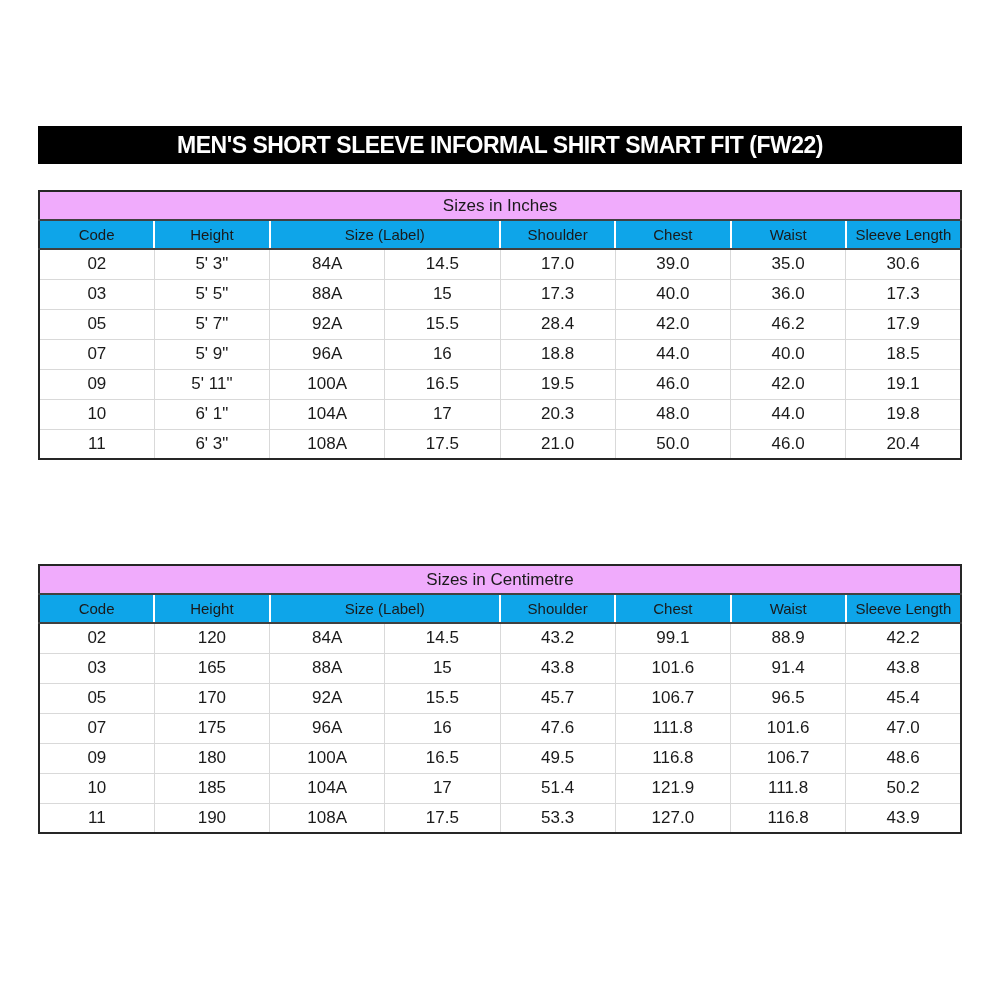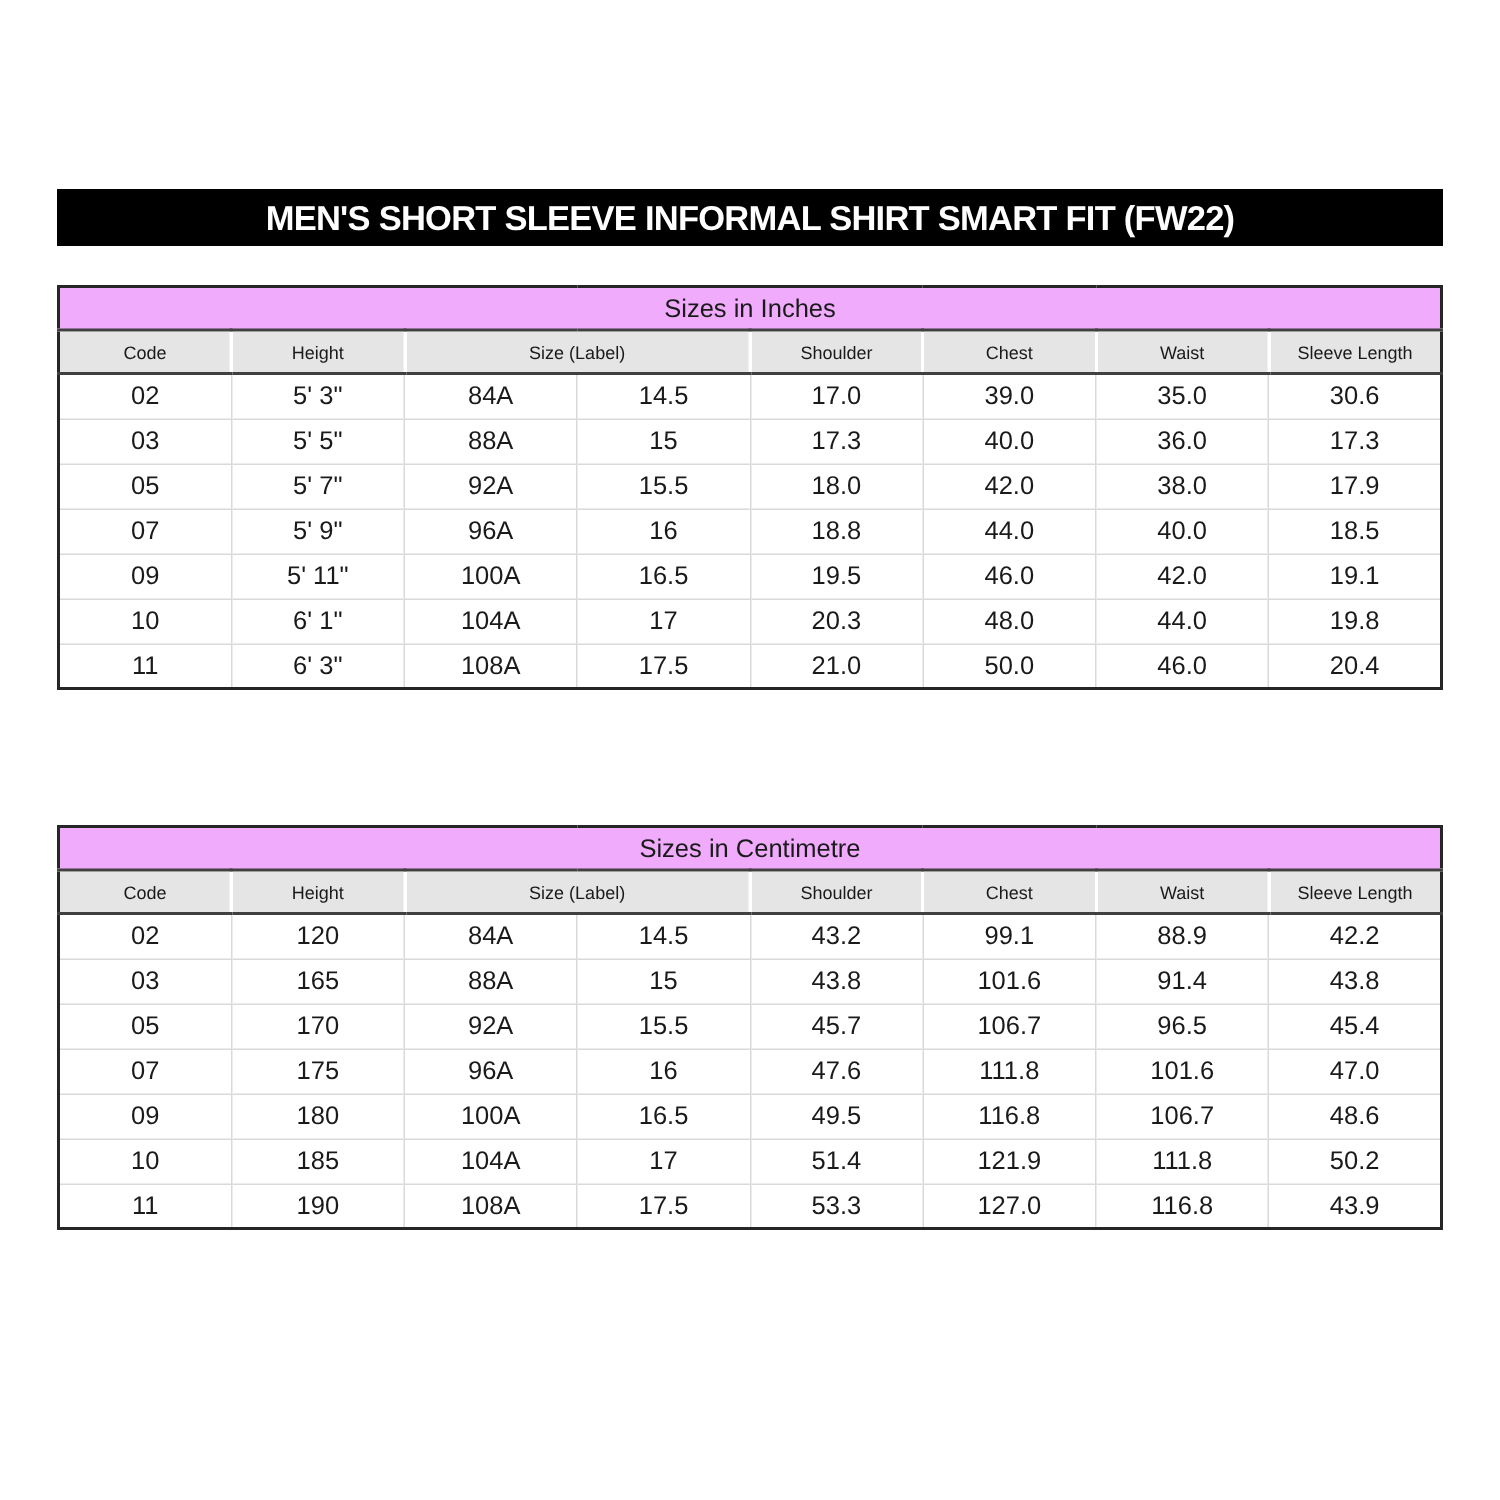--- a/index.html
+++ b/index.html
@@ -19,35 +19,35 @@
     white-space: nowrap;
   }
   table.size-table {
     position: absolute; left: 38px;
     width: 924px;
     border-collapse: collapse;
     table-layout: fixed;
     border: 2px solid #262626;
   }
   table.size-table.inches { top: 190px; }
-  table.size-table.cm     { top: 550px; }
+  table.size-table.cm     { top: 564px; }
   .size-table col { width: 12.5%; }
   .size-table td, .size-table th {
     text-align: center; vertical-align: middle;
     font-weight: normal; white-space: nowrap; overflow: hidden;
     padding: 0;
   }
   .title-cell {
     height: 29px; font-size: 17px;
     background: #f0abfc;
     border-bottom: 2px solid #404040;
   }
   .header-row th {
-    height: 29px; font-size: 12px;
-    background: #e5e5e5;
+    height: 29px; font-size: 15px;
+    background: #0ea5e9;
     border-bottom: 2px solid #404040;
     border-left: 2px solid #ffffff;
     margin-left: 16px;
   }
   .header-row th:first-child { border-left: none; }
   .size-table tbody td {
     height: 30px; font-size: 17px;
     border-left: 1px solid #d9d9d9;
     border-top: 1px solid #d9d9d9;
   }
@@ -105,23 +105,23 @@
         <td>17.3</td>
         <td>40.0</td>
         <td>36.0</td>
         <td>17.3</td>
       </tr>
       <tr>
         <td>05</td>
         <td>5' 7"</td>
         <td>92A</td>
         <td>15.5</td>
-        <td>18.0</td>
+        <td>28.4</td>
         <td>42.0</td>
-        <td>38.0</td>
+        <td>46.2</td>
         <td>17.9</td>
       </tr>
       <tr>
         <td>07</td>
         <td>5' 9"</td>
         <td>96A</td>
         <td>16</td>
         <td>18.8</td>
         <td>44.0</td>
         <td>40.0</td>

